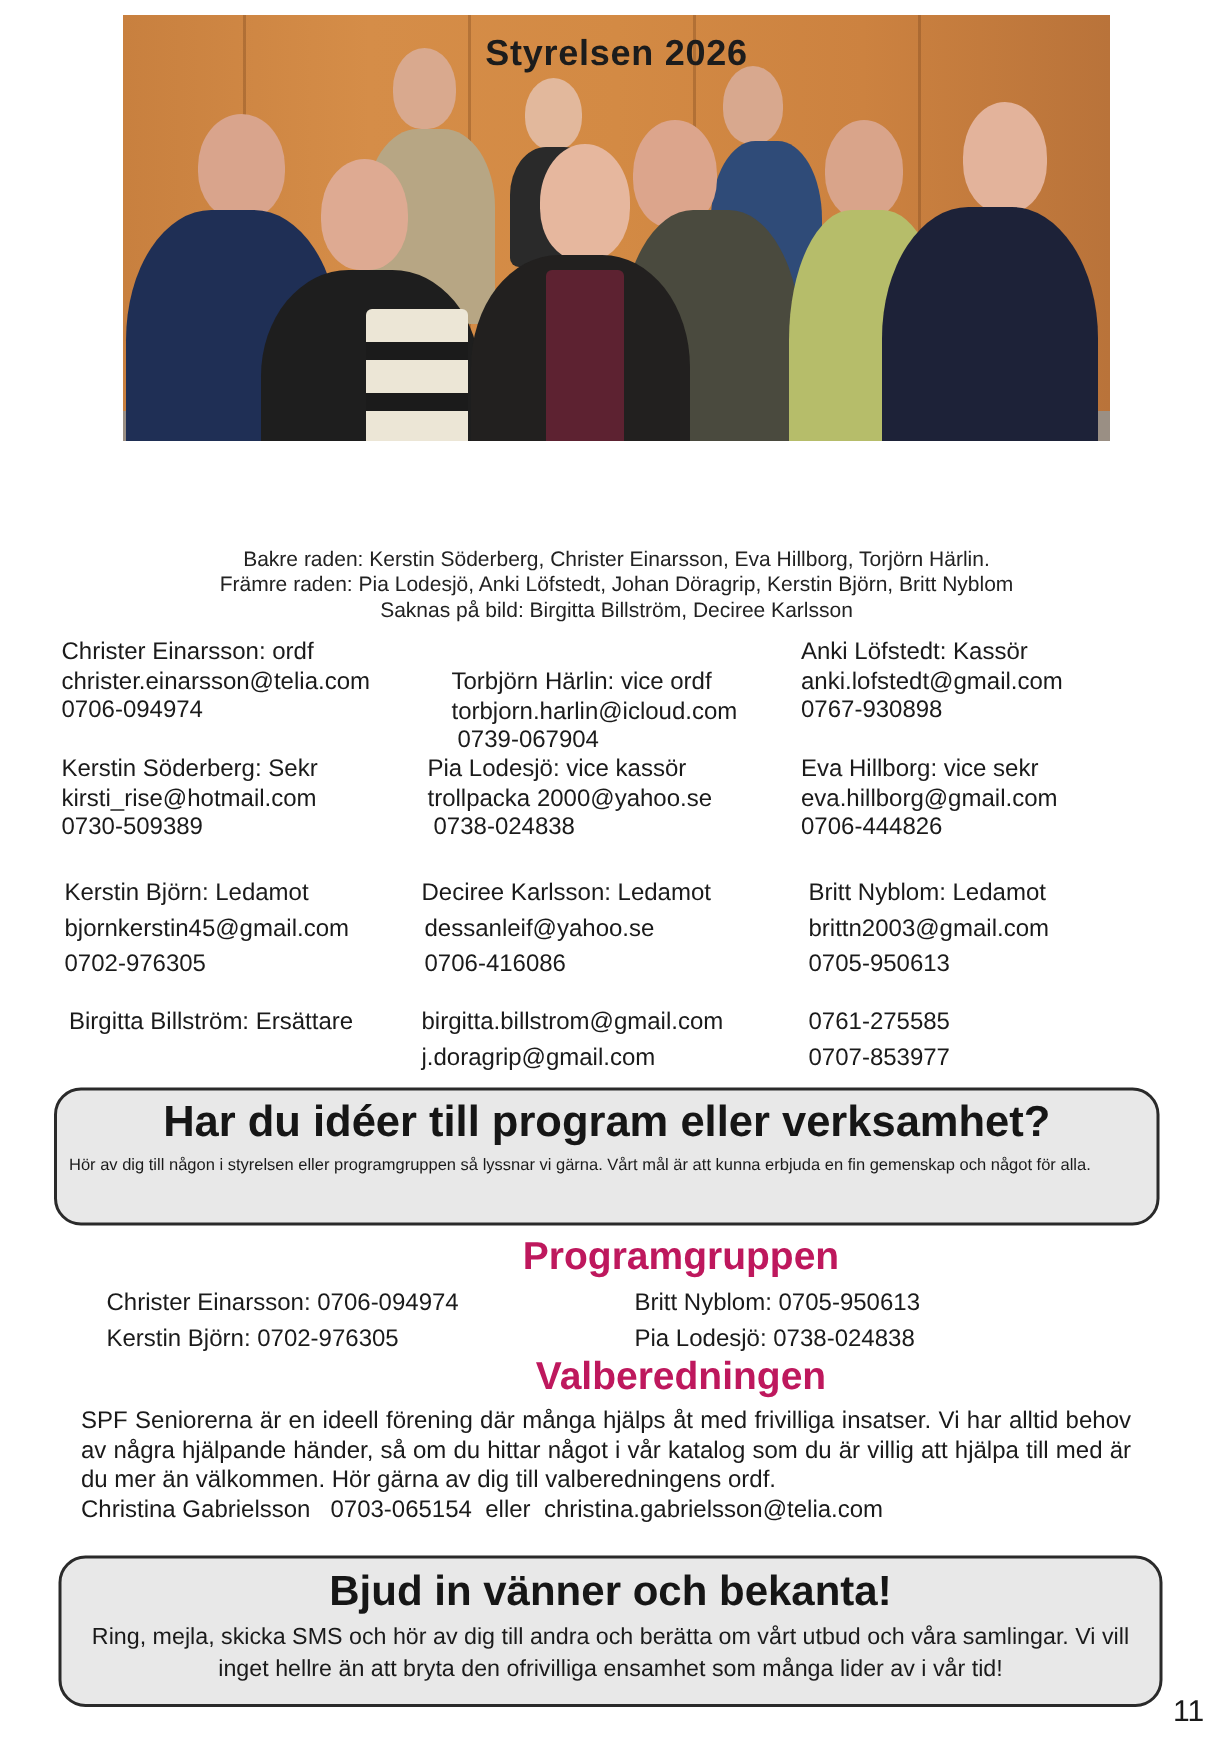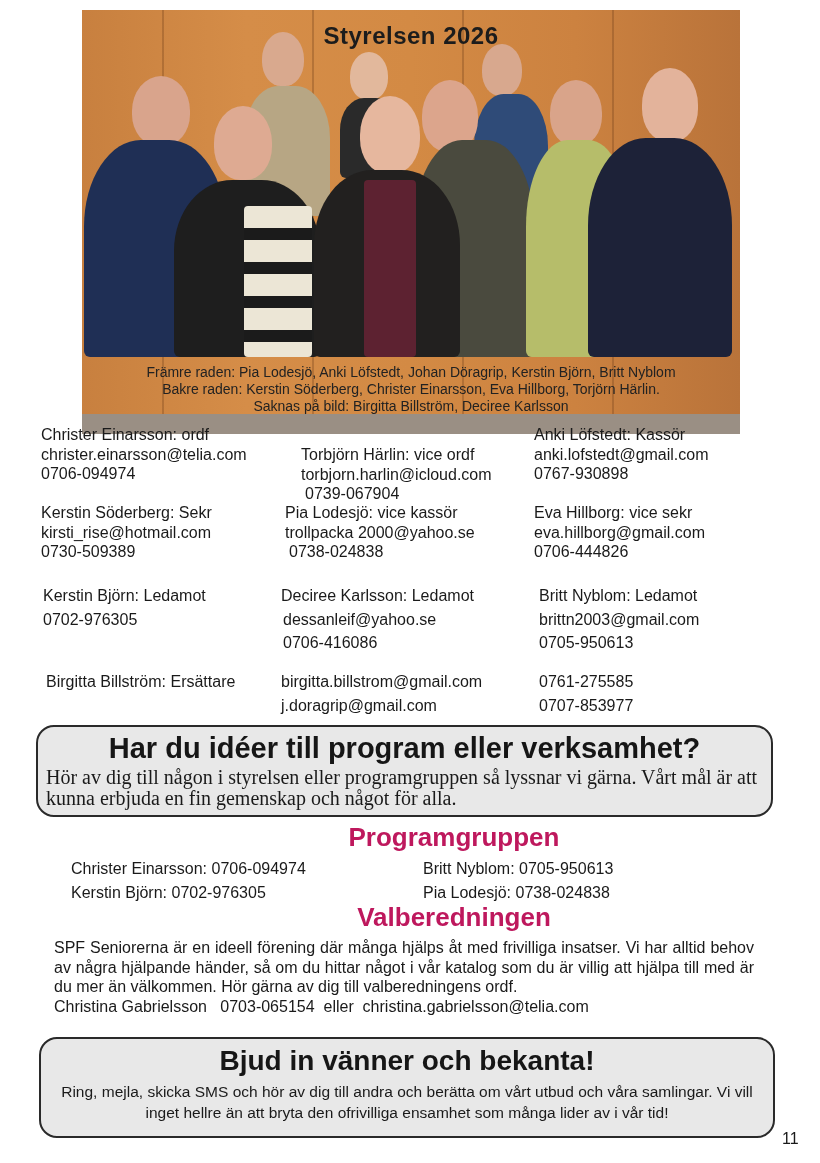--- a/index.html
+++ b/index.html
@@ -1,33 +1,33 @@
 <!DOCTYPE html>
 <html><head>
 <meta charset="utf-8">
 <style>
   html, body { margin:0; padding:0; background:#ffffff; }
   body { width:820px; height:1163px; position:relative; overflow:hidden; font-family:"Liberation Sans", sans-serif; color:#1a1a1a; }
-  .photo { position:absolute; left:82px; top:10px; width:658px; height:424px; overflow:hidden;
+  .photo { position:absolute; left:82px; top:10px; width:658px; height:284px; overflow:hidden;
     background: linear-gradient(90deg, #c8803f 0%, #d58d48 25%, #d38a44 50%, #cc8240 75%, #b9733a 100%); }
   .photo .panel { position:absolute; top:0; bottom:0; width:2px; background:rgba(120,70,30,0.35); }
   .photo .floor { position:absolute; left:0; right:0; bottom:0; height:20px; background:#9a8f84; }
   .photo-title { position:absolute; left:0; right:0; top:12px; text-align:center; font-weight:bold; font-size:24px; color:#1c1c1c; letter-spacing:0.5px; }
   .person { position:absolute; }
   .person .head { position:absolute; border-radius:50% 50% 45% 45%; }
   .person .body { position:absolute; border-radius:40% 40% 6px 6px; }
   .caption { position:absolute; left:82px; width:658px; top:364px; text-align:center; font-size:14px; line-height:17px; color:#222; }
   .contact-col { position:absolute; font-size:16px; line-height:19.5px; color:#1a1a1a; white-space:nowrap; }
   .box { position:absolute; border:2px solid #2a2a2a; border-radius:18px; background:#e8e8e8; }
   .box h2 { margin:0; text-align:center; font-weight:bold; color:#161616; }
   .box p { margin:0; color:#1a1a1a; }
   .sec-title { position:absolute; left:0; right:0; text-align:center; font-weight:bold; font-size:26px; color:#be185d;padding-left:44px; }
   .pg-item { position:absolute; font-size:16px; color:#1a1a1a; white-space:nowrap; }
   .valb-text { position:absolute; left:54px; width:700px; top:938px; font-size:16px; line-height:19.5px; color:#1a1a1a; }
-  .pagenum { position:absolute; left:782px; top:1130px; font-size:16px; color:#1a1a1a; }
+  .pagenum { position:absolute; left:782px; top:1130px; font-size:20px; color:#1a1a1a; }
 </style>
 </head>
 <body>
 
 <div class="photo">
   <div class="panel" style="left:80px"></div>
   <div class="panel" style="left:230px"></div>
   <div class="panel" style="left:380px"></div>
   <div class="panel" style="left:530px"></div>
   <div class="floor"></div>
@@ -69,22 +69,22 @@
   <div class="person">
     <div class="head" style="left:278px;top:86px;width:60px;height:78px;background:#e6b79e;"></div>
     <div class="body" style="left:232px;top:160px;width:146px;height:187px;background:#22201f;"></div>
     <div class="body" style="left:282px;top:170px;width:52px;height:177px;border-radius:4px;background:#5d2231;"></div>
   </div>
 
   <div class="photo-title">Styrelsen 2026</div>
 </div>
 
 <div class="caption">
+  <div>Bakre raden: Kerstin Söderberg, Christer Einarsson, Eva Hillborg, Torjörn Härlin.</div>
   <div>Främre raden: Pia Lodesjö, Anki Löfstedt, Johan Döragrip, Kerstin Björn, Britt Nyblom</div>
-  <div>Bakre raden: Kerstin Söderberg, Christer Einarsson, Eva Hillborg, Torjörn Härlin.</div>
   <div>Saknas på bild: Birgitta Billström, Deciree Karlsson</div>
 </div>
 
 <div class="contact-col" style="left:41px;top:425px;">
   <div>Christer Einarsson: ordf</div>
   <div>christer.einarsson@telia.com</div>
   <div>0706-094974</div>
 </div>
 <div class="contact-col" style="left:301px;top:425px;margin-top:20px;">
   <div>Torbjörn Härlin: vice ordf</div>
@@ -108,20 +108,21 @@
   <div style="padding-left:4px">0738-024838</div>
 </div>
 <div class="contact-col" style="left:534px;top:503px;">
   <div>Eva Hillborg: vice sekr</div>
   <div>eva.hillborg@gmail.com</div>
   <div>0706-444826</div>
 </div>
 
 <div class="contact-col" style="left:43px;top:584px;line-height:23.5px;">
   <div>Kerstin Björn: Ledamot</div>
+  <div>bjornkerstin45@gmail.com</div>
   <div>0702-976305</div>
 </div>
 <div class="contact-col" style="left:281px;top:584px;line-height:23.5px;">
   <div>Deciree Karlsson: Ledamot</div>
   <div style="padding-left:2px">dessanleif@yahoo.se</div>
   <div style="padding-left:2px">0706-416086</div>
 </div>
 <div class="contact-col" style="left:539px;top:584px;line-height:23.5px;">
   <div>Britt Nyblom: Ledamot</div>
   <div>brittn2003@gmail.com</div>
@@ -135,21 +136,21 @@
   <div>birgitta.billstrom@gmail.com</div>
   <div>j.doragrip@gmail.com</div>
 </div>
 <div class="contact-col" style="left:539px;top:670px;line-height:23.5px;">
   <div>0761-275585</div>
   <div>0707-853977</div>
 </div>
 
 <div class="box" style="left:36px;top:725px;width:733px;height:88px;">
   <h2 style="font-size:29px;line-height:38px;margin-top:2px;">Har du idéer till program eller verksamhet?</h2>
-  <p style="font-size:20px;line-height:21px;padding:0 8px;font-family:Liberation Serif, serif;">Hör av dig till någon i styrelsen eller programgruppen så lyssnar vi gärna. Vårt mål är att kunna erbjuda en fin gemenskap och något för alla.</p>
+  <p style="font-size:11px;line-height:21px;padding:0 8px;">Hör av dig till någon i styrelsen eller programgruppen så lyssnar vi gärna. Vårt mål är att kunna erbjuda en fin gemenskap och något för alla.</p>
 </div>
 
 <div class="sec-title" style="top:822px;width:820px;">Programgruppen</div>
 <div class="pg-item" style="left:71px;top:860px;">Christer Einarsson: 0706-094974</div>
 <div class="pg-item" style="left:423px;top:860px;">Britt Nyblom: 0705-950613</div>
 <div class="pg-item" style="left:71px;top:884px;">Kerstin Björn: 0702-976305</div>
 <div class="pg-item" style="left:423px;top:884px;">Pia Lodesjö: 0738-024838</div>
 
 <div class="sec-title" style="top:902px;width:820px;">Valberedningen</div>
 <div class="valb-text">

